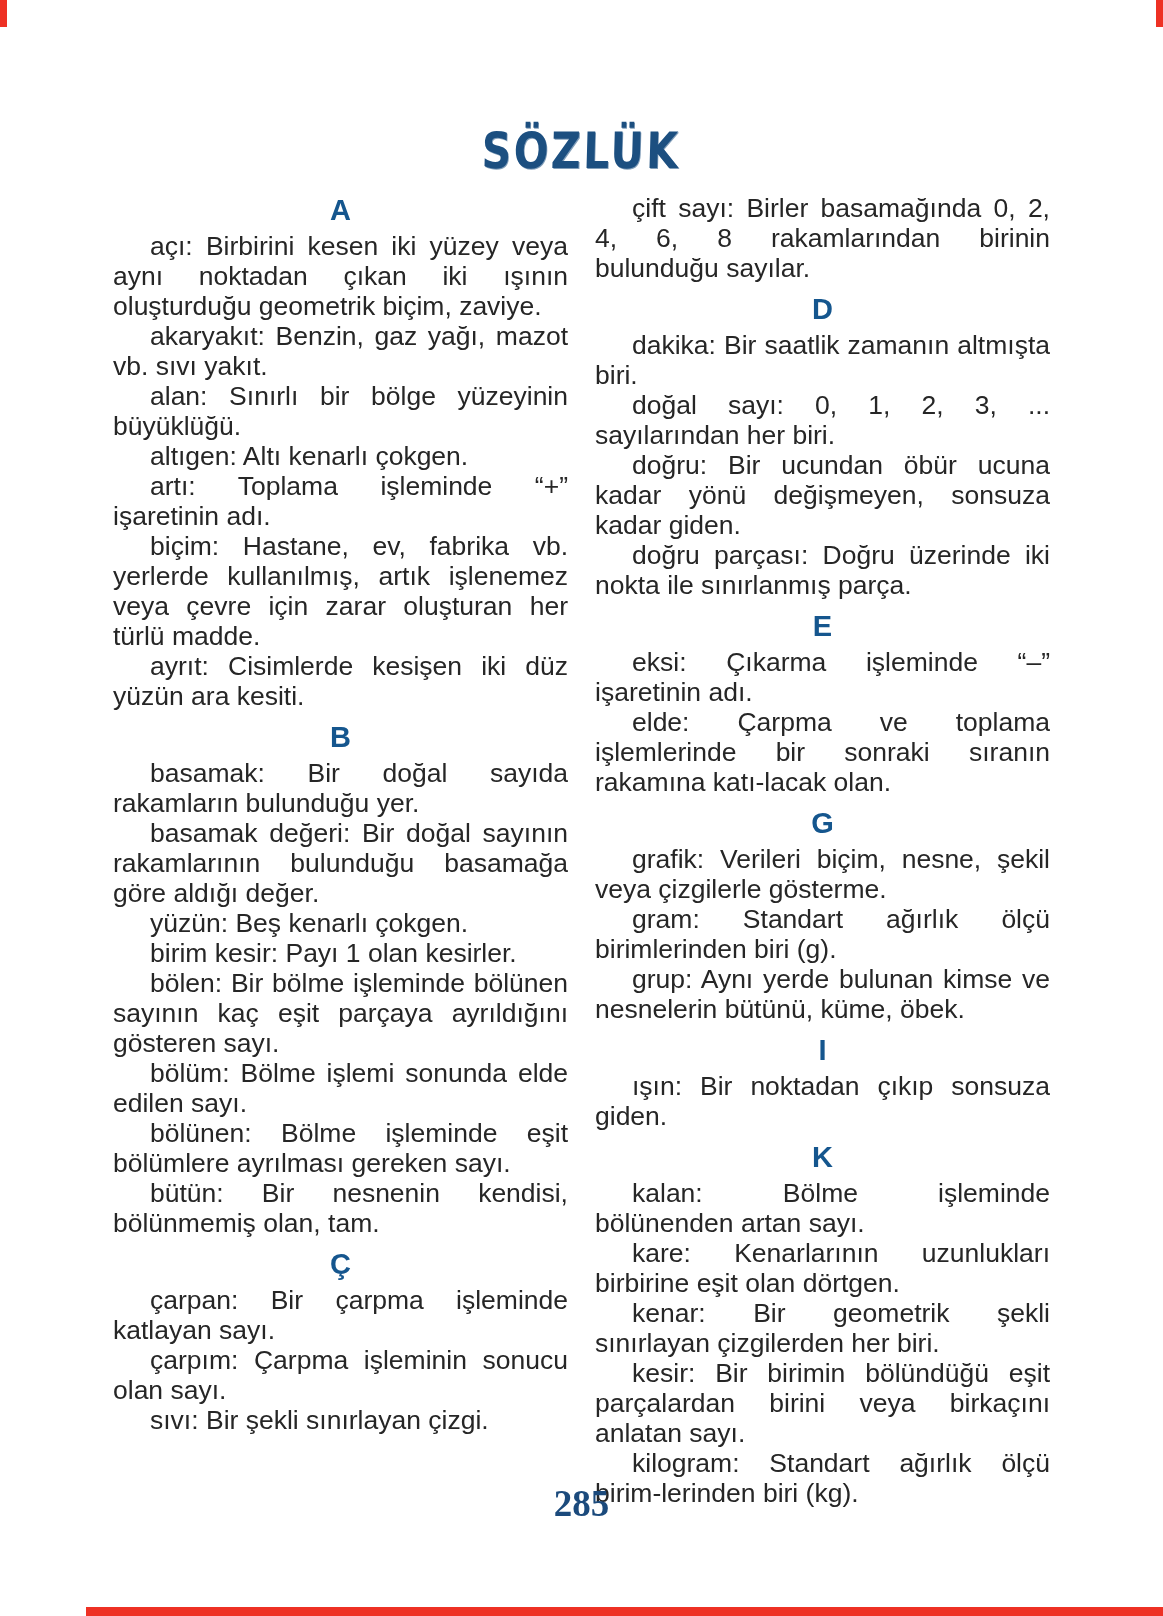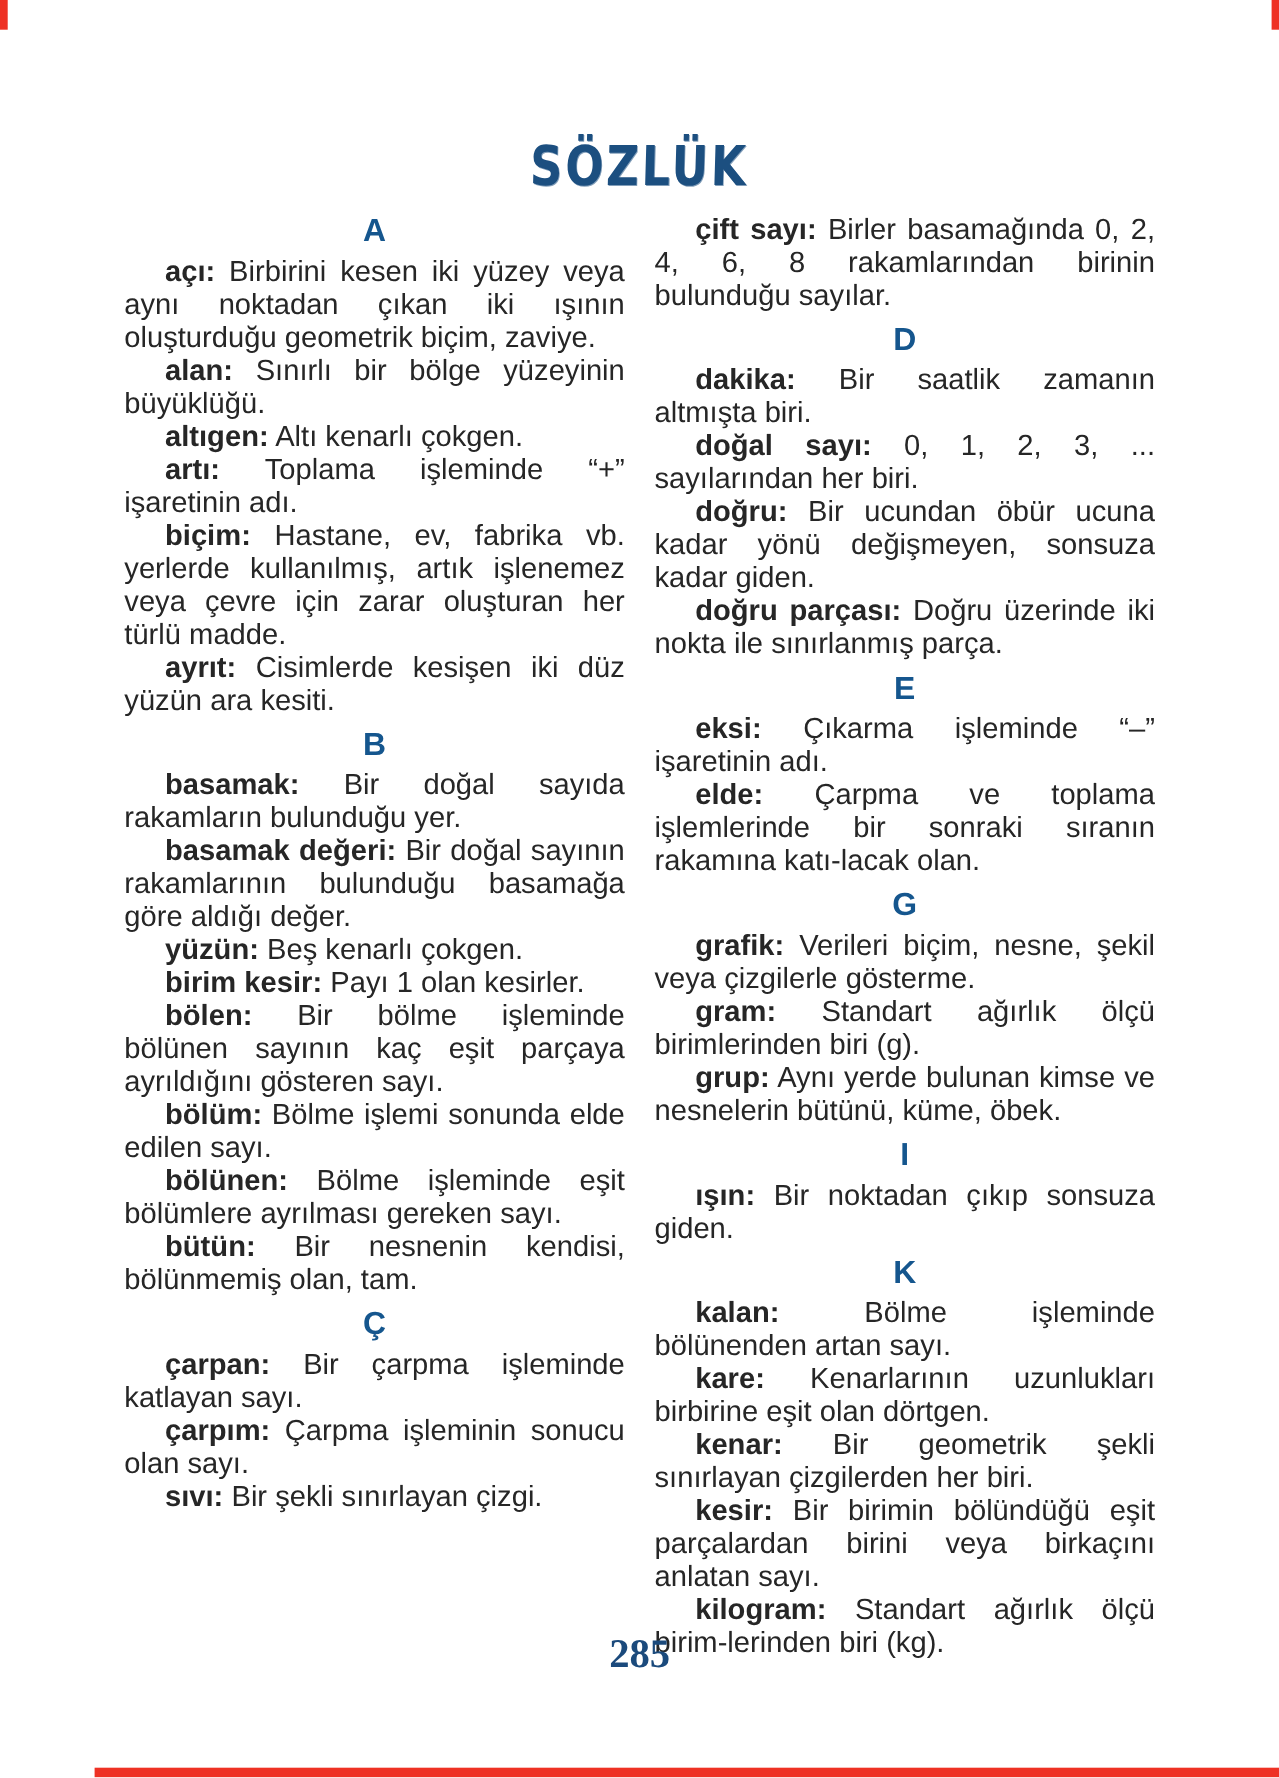--- a/index.html
+++ b/index.html
@@ -51,21 +51,21 @@
   }
   .col > .section-letter:first-child { margin-top:2px; }
   .entry {
     margin:0;
     font-size:26.5px;
     line-height:30px;
     color:#262626;
     text-align:justify;
     text-indent:37px;
   }
-  .term { font-weight:bold; }
+  .term { font-weight:normal; }
   .pagenum {
     position:absolute; top:1482px; left:0; width:100%;
     text-align:center;
     font-family:"Liberation Serif", serif;
     font-weight:bold;
     font-size:37px;
     color:#1b4a7c;
   }
 </style>
 </head>
@@ -76,20 +76,21 @@
   <div class="corner-mark right"></div>
 
   <div class="title-wrap">
     <span class="page-title">SÖZLÜK</span>
   </div>
 
   <div class="columns">
     <div class="col" id="col-left">
         <div class="section-letter">A</div>
         <p class="entry"><b class="term">açı:</b><span> Birbirini kesen iki yüzey veya aynı noktadan çıkan iki ışının oluşturduğu geometrik biçim, zaviye.</span></p>
+        <p class="entry"><b class="term">akaryakıt:</b><span> Benzin, gaz yağı, mazot vb. sıvı yakıt.</span></p>
         <p class="entry"><b class="term">alan:</b><span> Sınırlı bir bölge yüzeyinin büyüklüğü.</span></p>
         <p class="entry"><b class="term">altıgen:</b><span> Altı kenarlı çokgen.</span></p>
         <p class="entry"><b class="term">artı:</b><span> Toplama işleminde “+” işaretinin adı.</span></p>
         <p class="entry"><b class="term">biçim:</b><span> Hastane, ev, fabrika vb. yerlerde kullanılmış, artık işlenemez veya çevre için zarar oluşturan her türlü madde.</span></p>
         <p class="entry"><b class="term">ayrıt:</b><span> Cisimlerde kesişen iki düz yüzün ara kesiti.</span></p>
         <div class="section-letter">B</div>
         <p class="entry"><b class="term">basamak:</b><span> Bir doğal sayıda rakamların bulunduğu yer.</span></p>
         <p class="entry"><b class="term">basamak değeri:</b><span> Bir doğal sayının rakamlarının bulunduğu basamağa göre aldığı değer.</span></p>
         <p class="entry"><b class="term">yüzün:</b><span> Beş kenarlı çokgen.</span></p>
         <p class="entry"><b class="term">birim kesir:</b><span> Payı 1 olan kesirler.</span></p>

